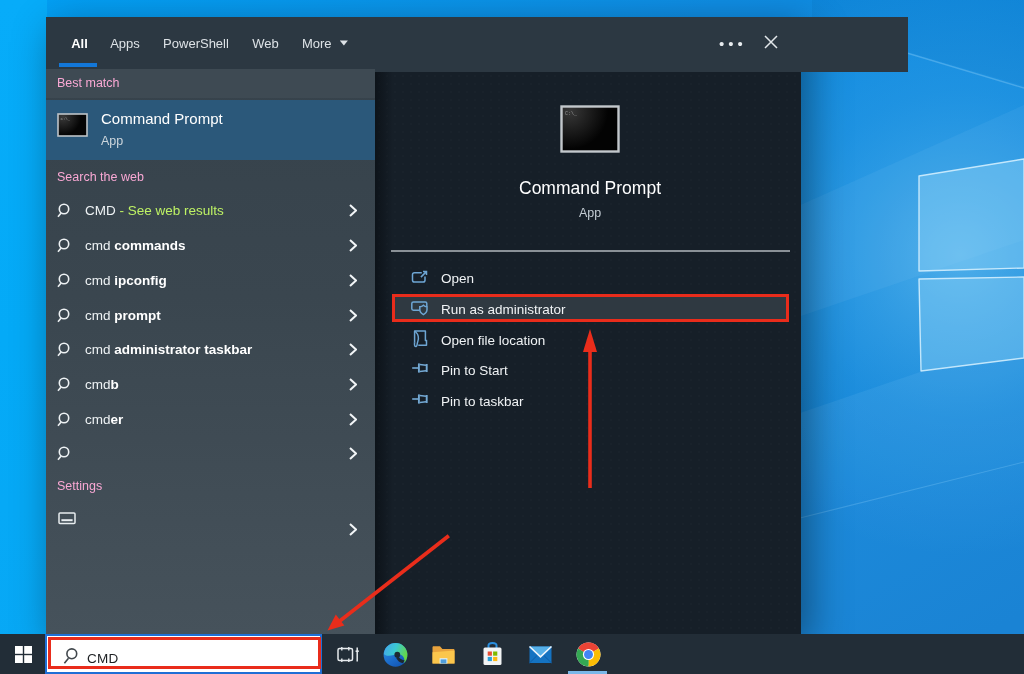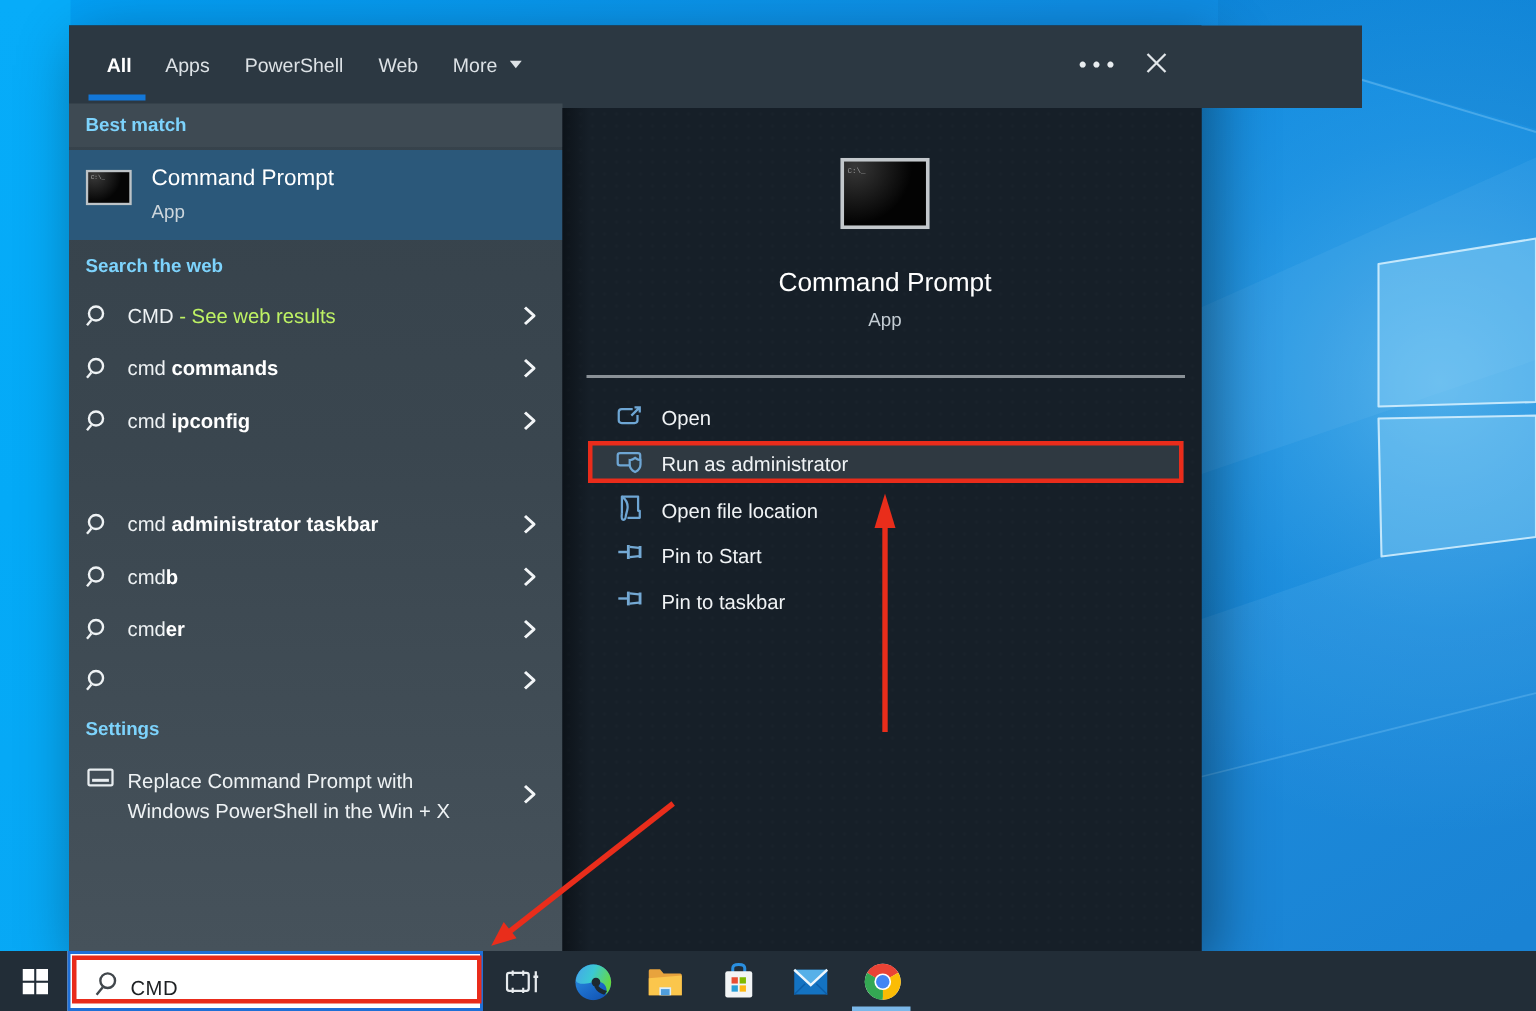--- a/index.html
+++ b/index.html
@@ -19,21 +19,21 @@
             box-shadow: 8px 12px 38px rgba(0,0,0,.42); }
   #header { left:0; top:0; width:862px; height:55px; background:#2c3842; }
   .tab { top:0; height:55px; line-height:53px; font-size:13px; color:#dde2e6; transform:translateX(-50%); white-space:nowrap; }
   .tab.sel { color:#fff; font-weight:bold; }
   #underline { left:13px; top:46px; width:38px; height:4px; background:#1377d8; }
   #dots { color:#e8ecef; }
   
   #leftcol { left:0; top:55px; width:329px; height:562px;
              background:linear-gradient(180deg,#36424b 0%, #3a464f 40%, #46525b 100%); }
   #bestmatch { left:0; top:52px; width:329px; height:29px; background:#3e4a53; }
-  .seclabel { font-size:12.5px; font-weight:bold; color:#7dd3fc; }
+  .seclabel { font-size:12.5px; font-weight:normal; color:#f9a8d4; }
   #selrow { left:0; top:83px; width:329px; height:60px; background:#2b587a; }
   .row { left:0; width:329px; height:35px; }
   .mag { left:11px; top:10px; }
   .rowtxt { left:39px; top:0; height:35px; line-height:35px; font-size:13.5px; color:#eef2f4; white-space:nowrap; }
   .rowtxt b { color:#fff; }
   .dim { color:#bef264; }
   .chev { left:303px; top:11px; }
   
   #rightcol { left:329px; top:55px; width:426px; height:562px; background:#161f28;
       background-image:radial-gradient(rgba(255,255,255,0.012) 1px, transparent 1.2px); background-size:8px 8px; }
@@ -146,20 +146,30 @@
   <div class="row abs" style="top:245.5px;">
     <svg class="mag abs" width="15" height="15" viewBox="0 0 15 15">
         <circle cx="7" cy="6" r="4.7" fill="none" stroke="#eef2f4" stroke-width="1.6"></circle>
         <line x1="3.9" y1="10.3" x2="1" y2="13.8" stroke="#eef2f4" stroke-width="1.6"></line>
       </svg>
     <div class="rowtxt abs">cmd <b>ipconfig</b></div>
     <svg class="chev abs" width="8" height="13" viewBox="0 0 8 13">
         <path d="M1,1 L7,6.5 L1,12" fill="none" stroke="#f2f5f7" stroke-width="2"></path>
       </svg>
   </div>
+  <div class="row abs" style="top:280.5px;">
+    <svg class="mag abs" width="15" height="15" viewBox="0 0 15 15">
+        <circle cx="7" cy="6" r="4.7" fill="none" stroke="#eef2f4" stroke-width="1.6"></circle>
+        <line x1="3.9" y1="10.3" x2="1" y2="13.8" stroke="#eef2f4" stroke-width="1.6"></line>
+      </svg>
+    <div class="rowtxt abs">cmd <b>prompt</b></div>
+    <svg class="chev abs" width="8" height="13" viewBox="0 0 8 13">
+        <path d="M1,1 L7,6.5 L1,12" fill="none" stroke="#f2f5f7" stroke-width="2"></path>
+      </svg>
+  </div>
   <div class="row abs" style="top:314.5px;">
     <svg class="mag abs" width="15" height="15" viewBox="0 0 15 15">
         <circle cx="7" cy="6" r="4.7" fill="none" stroke="#eef2f4" stroke-width="1.6"></circle>
         <line x1="3.9" y1="10.3" x2="1" y2="13.8" stroke="#eef2f4" stroke-width="1.6"></line>
       </svg>
     <div class="rowtxt abs">cmd <b>administrator taskbar</b></div>
     <svg class="chev abs" width="8" height="13" viewBox="0 0 8 13">
         <path d="M1,1 L7,6.5 L1,12" fill="none" stroke="#f2f5f7" stroke-width="2"></path>
       </svg>
   </div>
@@ -193,21 +203,20 @@
       </svg>
   </div>
 
   <div class="seclabel abs" style="left:11px; top:462px;">Settings</div>
 
   <div class="abs" style="left:0; top:485px; width:329px; height:70px;">
     <svg class="abs" style="left:12px; top:10px;" width="18" height="15" viewBox="0 0 18 15">
       <rect x="1" y="1" width="16" height="10.5" fill="none" stroke="#e8edf0" stroke-width="1.5" rx="1"></rect>
       <rect x="3.4" y="7.2" width="11.2" height="2" fill="#e8edf0"></rect>
     </svg>
-    <div class="rowtxt abs" style="line-height:19.5px; top:9px;">Replace Command Prompt with<br>Windows PowerShell in the Win + X</div>
     <svg class="chev abs" style="top:21px;" width="8" height="13" viewBox="0 0 8 13">
         <path d="M1,1 L7,6.5 L1,12" fill="none" stroke="#f2f5f7" stroke-width="2"></path>
       </svg>
   </div>
 
   <div id="rightcol" class="abs">
     <svg class="abs" style="left:185px; top:33px;" width="60" height="48" viewBox="0 0 60 48">
       <defs>
           <radialGradient id="sheen2" gradientUnits="userSpaceOnUse" cx="10" cy="6" r="38">
         <stop offset="0" stop-color="#383838"></stop>

